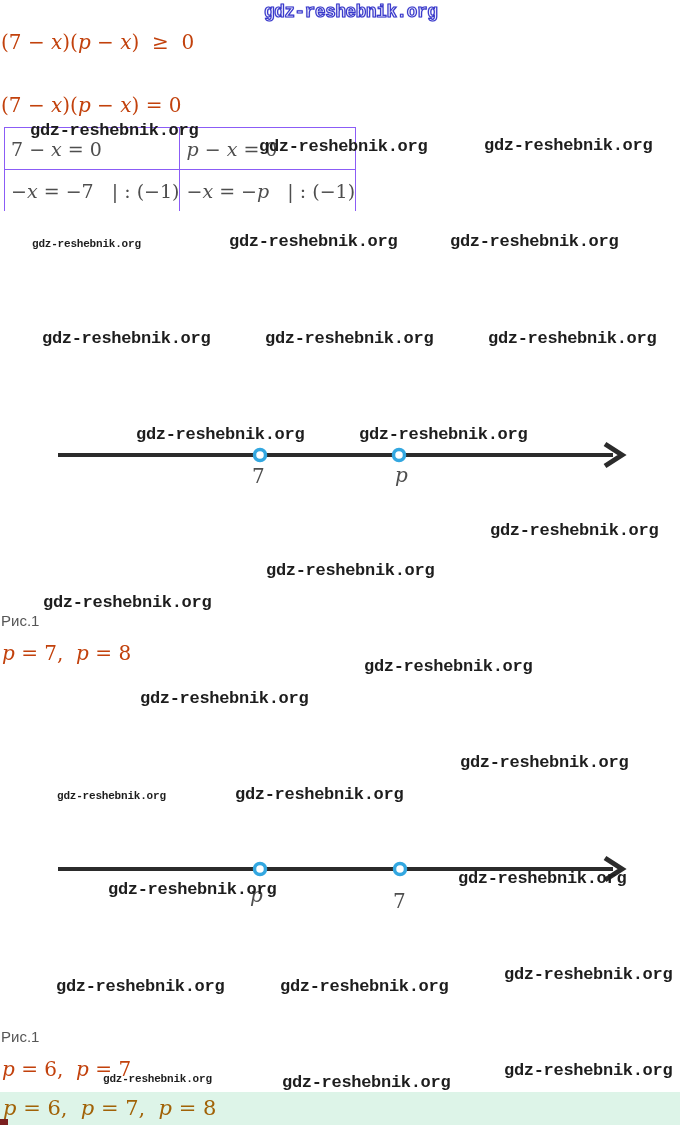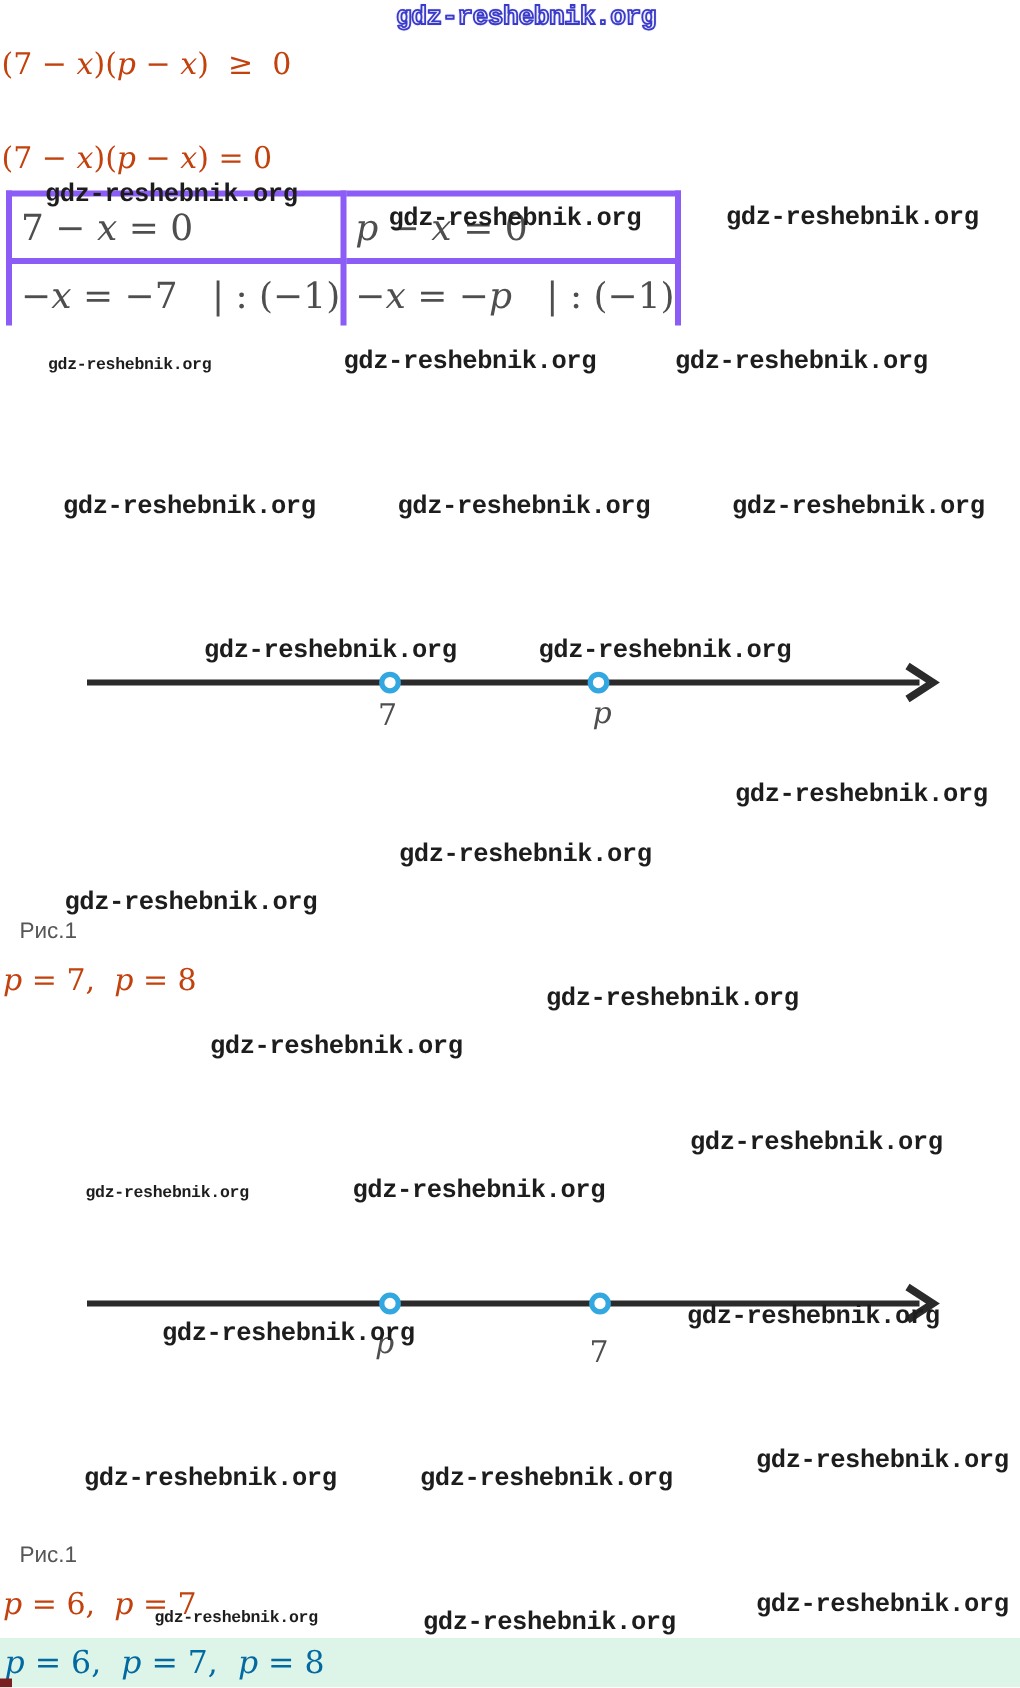--- a/index.html
+++ b/index.html
@@ -19,38 +19,38 @@
   .math i,.rutext i{font-family:"DejaVu Serif","Liberation Serif",serif;font-style:italic;}
   .rutext{position:absolute;font-family:"Liberation Sans",sans-serif;color:#474747;
           font-size:16.5px;white-space:nowrap;z-index:10;}
 
   .sz20{font-size:20px;}
   .sz21{font-size:21px;}
 
   
   .soltable{position:absolute;left:4px;top:127px;width:338px;border-collapse:collapse;
             border:1px solid #dadada;border-bottom:none;z-index:5;}
-  .soltable td{border:4px solid #8b5cf6;height:41px;padding:0 0 0 6px;vertical-align:middle;
-               font-family:"DejaVu Serif","Liberation Serif",serif;font-size:24px;
+  .soltable td{border:1px solid #8b5cf6;height:41px;padding:0 0 0 6px;vertical-align:middle;
+               font-family:"DejaVu Serif","Liberation Serif",serif;font-size:19px;
                color:#4e4e4e;white-space:pre;}
   .soltable td:first-child{width:168px;}
   .soltable tr:last-child td{border-bottom:none;}
 
   
   .numline{position:absolute;z-index:8;}
   .figcap{position:absolute;font-family:"Liberation Sans",sans-serif;font-size:15px;
-          color:#565656;z-index:10;white-space:nowrap;margin-left:12px;}
+          color:#565656;z-index:10;white-space:nowrap;}
   .ptlabel{position:absolute;font-family:"DejaVu Serif","Liberation Serif",serif;
            font-size:20px;color:#4e4e4e;z-index:12;}
 
   
   .answer-band{position:absolute;left:0;top:1092px;width:680px;height:33px;
                background:#ddf4e8;z-index:4;}
   .answer-text{position:absolute;left:3px;top:1096px;font-family:"DejaVu Serif","Liberation Serif",serif;
-               font-size:21px;color:#0369a1;white-space:pre;z-index:6;}
+               font-size:21px;color:#a16207;white-space:pre;z-index:6;}
 
   .corner-mark{position:absolute;left:0;top:1119px;width:8px;height:6px;background:#7a1f1f;z-index:40;}
 </style>
 </head>
 <body>
 
 <div id="page">
 
   <div class="math sz20" style="left:1px;top:30px;">(7 − <i>x</i>)(<i>p</i> − <i>x</i>)  ≥  0</div>
 

